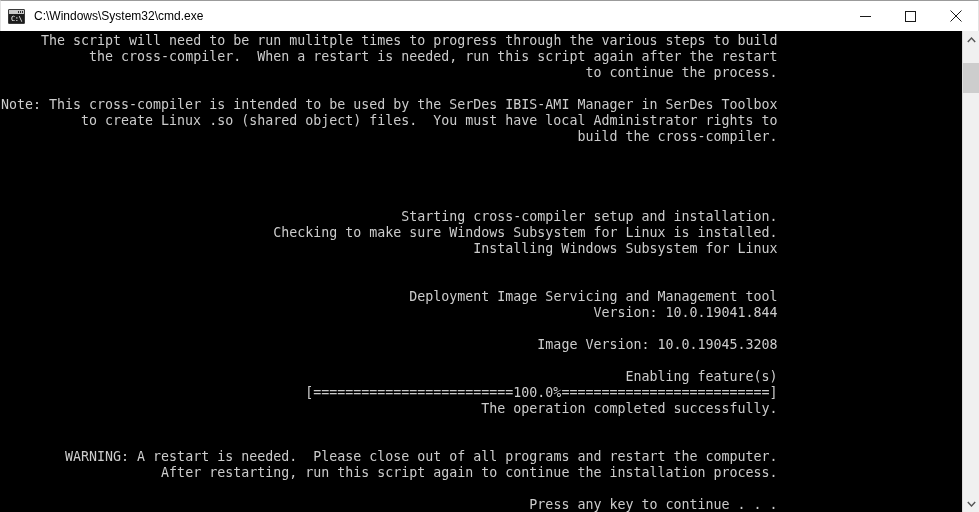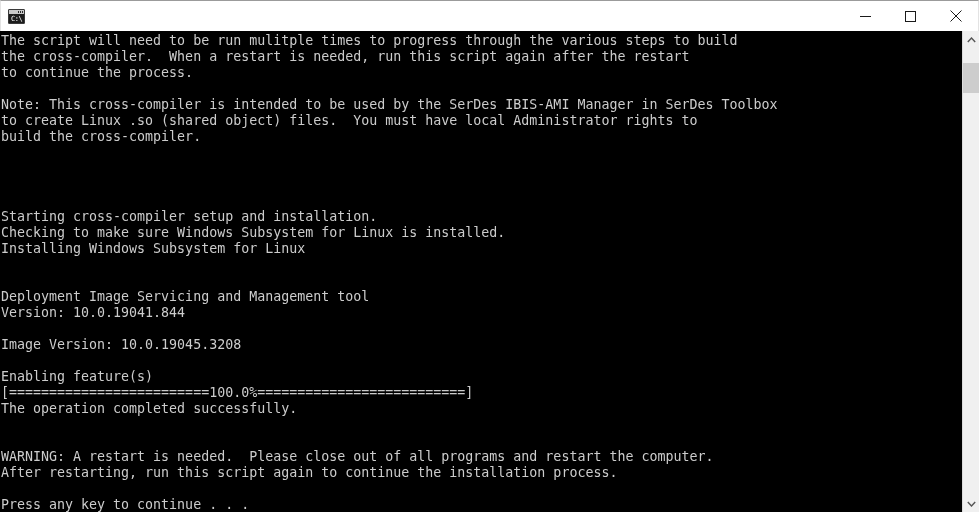--- a/index.html
+++ b/index.html
@@ -131,20 +131,21 @@
     left: 0;
     top: 0;
     padding: 2px 0 0 1px;
     margin: 0;
     font-family: "DejaVu Sans Mono", monospace;
     font-size: 13.3px;
     line-height: 16px;
     color: #cccccc;
     white-space: pre;
     letter-spacing: 0px;
+    text-align: right;
   }
 
   
   #scrollbar {
     position: absolute;
     right: 0;
     top: 31px;
     width: 17px;
     height: 481px;
     background: #f0f0f0;
@@ -188,20 +189,21 @@
   <div id="titlebar">
     <div id="title-left">
       <div class="cmd-icon">
         <div class="bar">
             <i></i>
             <i></i>
             <i></i>
           </div>
         <div class="prompt">C:\</div>
       </div>
+      <div id="title-text">C:\Windows\System32\cmd.exe</div>
     </div>
 
     <div id="title-buttons">
       <div class="ctrl-btn">
         <svg width="11" height="11" viewBox="0 0 11 11" aria-hidden="true">
           <line x1="0" y1="5.5" x2="11" y2="5.5" stroke="#1a1a1a" stroke-width="1"></line>
         </svg>
       </div>
       <div class="ctrl-btn">
         <svg width="11" height="11" viewBox="0 0 11 11" aria-hidden="true">

